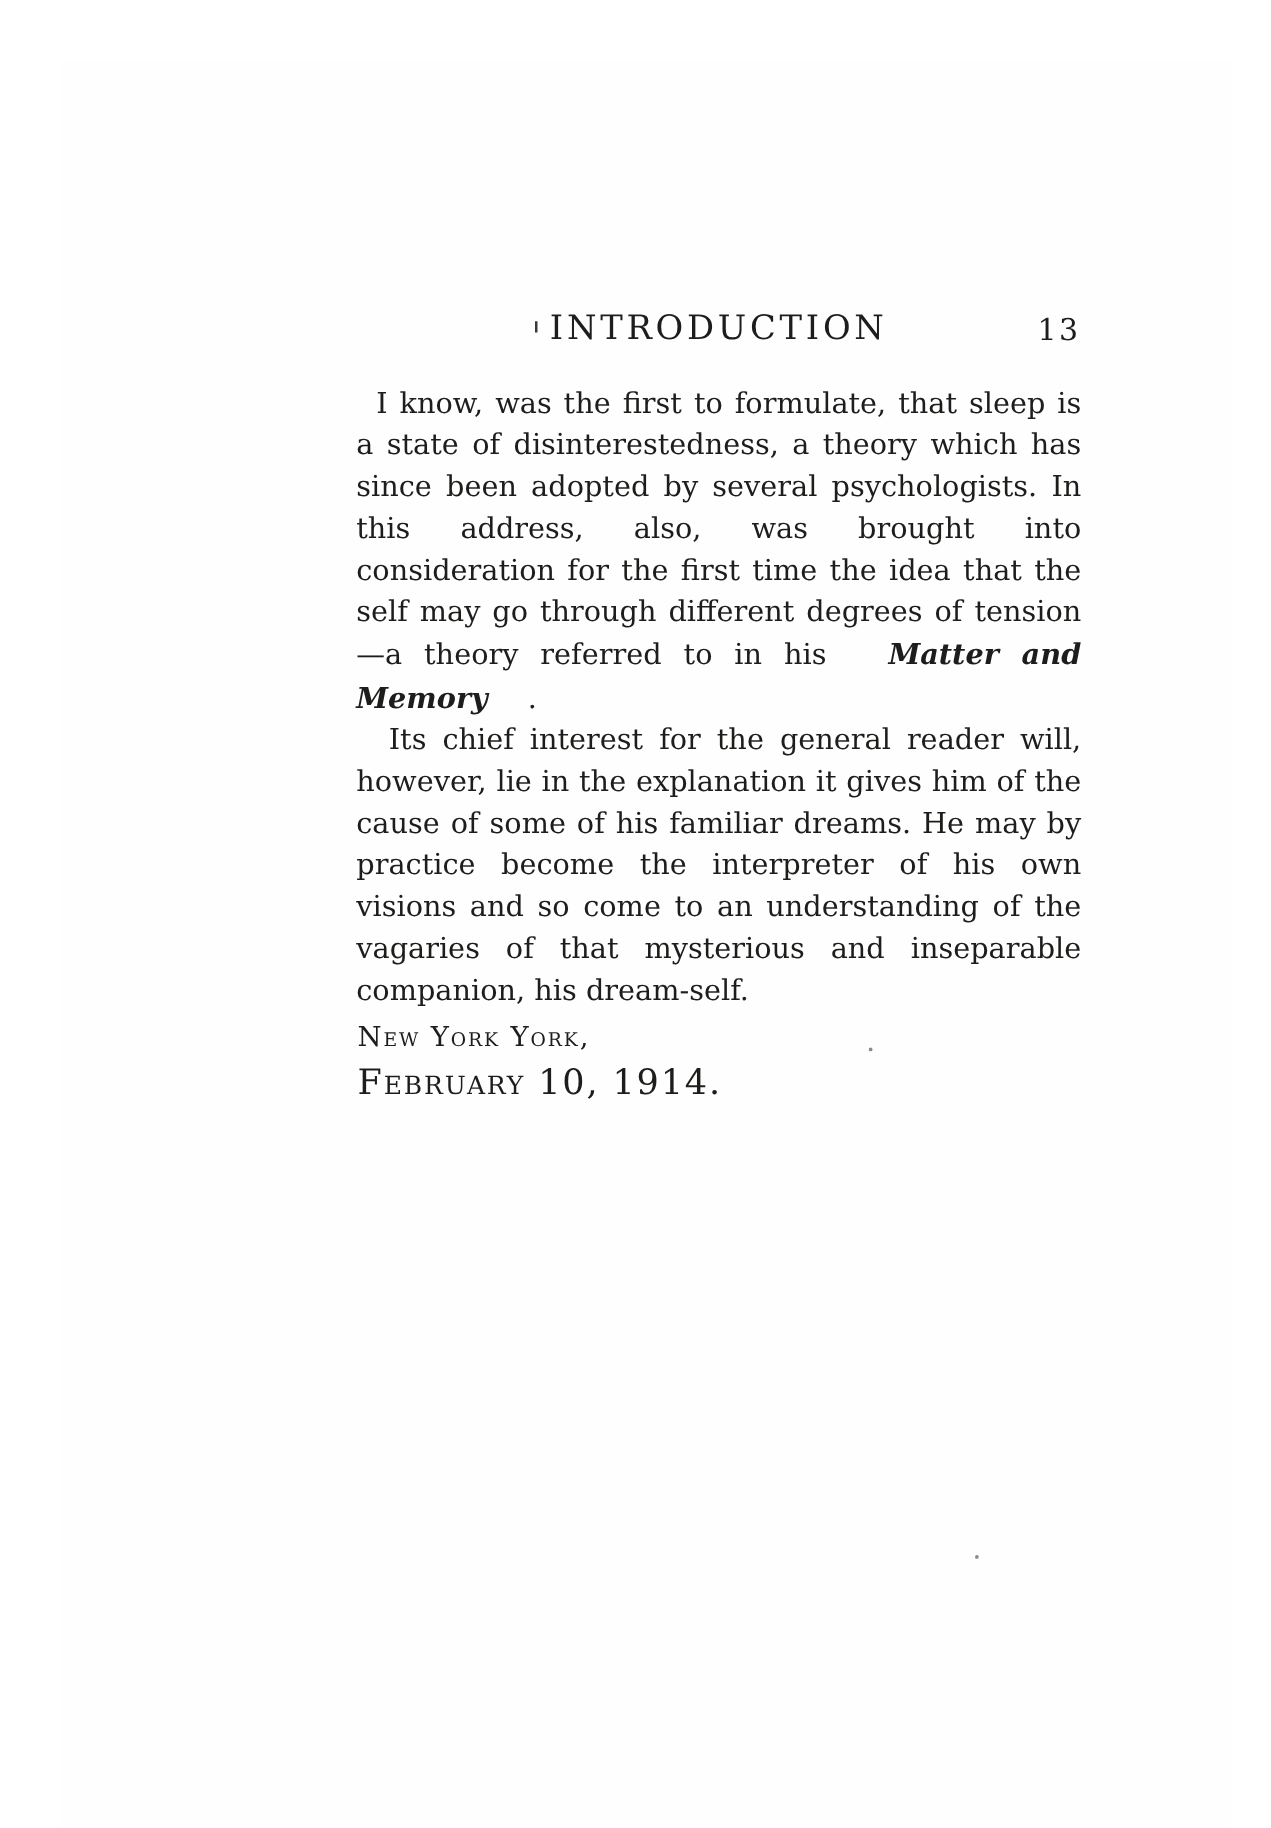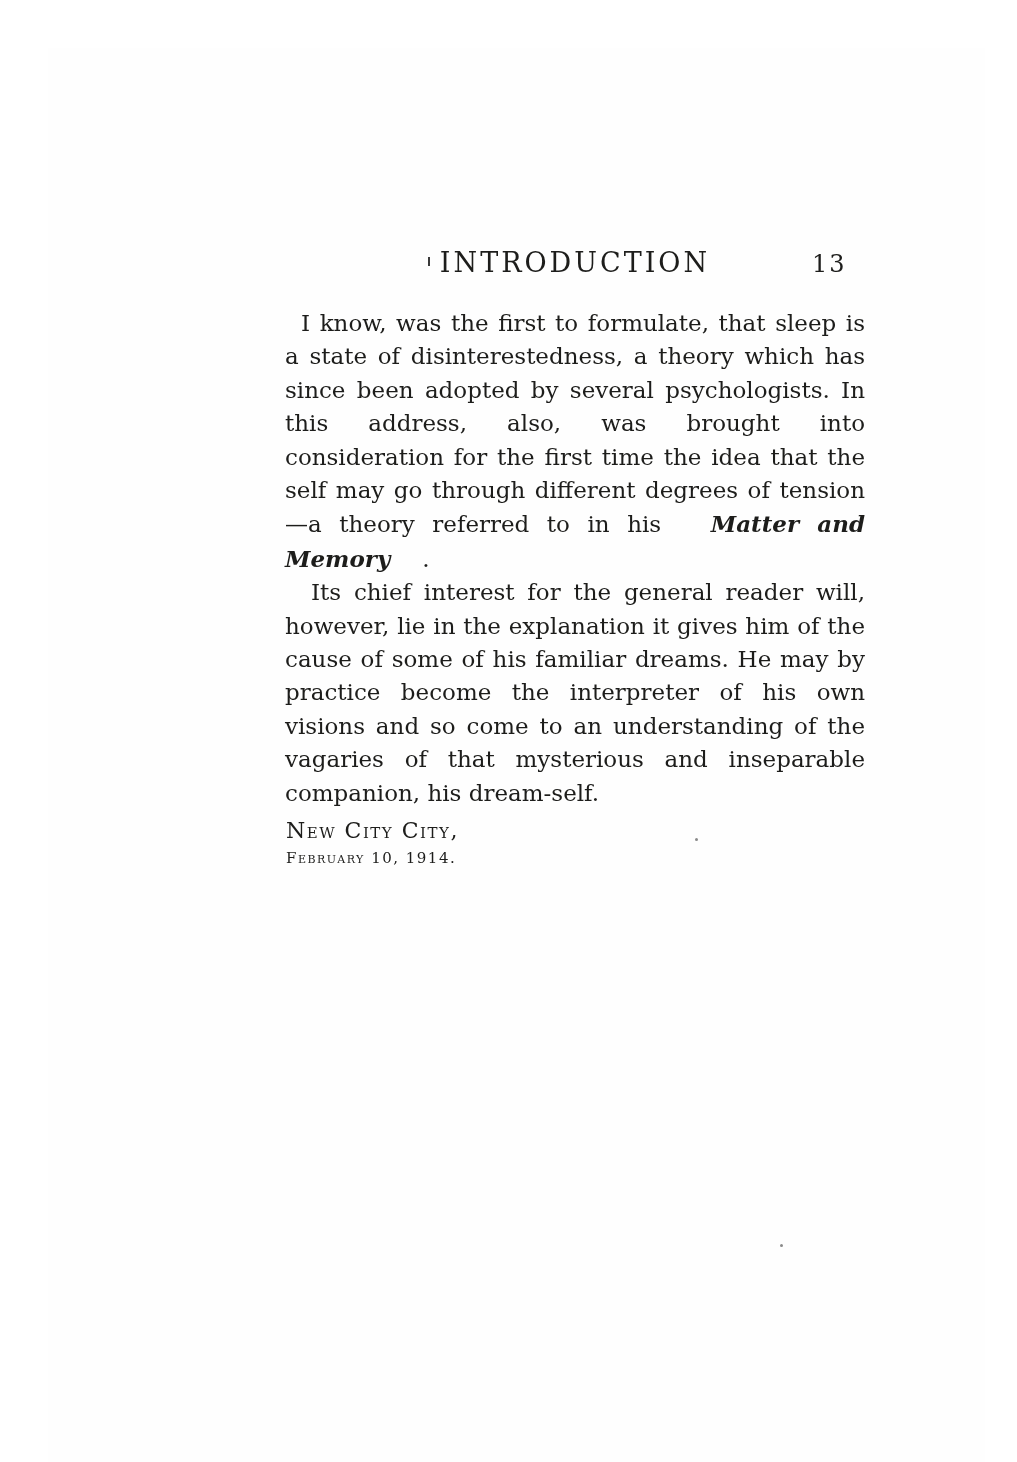--- a/index.html
+++ b/index.html
@@ -25,21 +25,21 @@
   .header-title {
     position: absolute;
     top: 183px; left: 222px; width: 578px;
     text-align: center;
     font-size: 27px;
     letter-spacing: 3px;
     font-weight: 400;
   }
   .page-number {
     position: absolute;
-    top: 186px; left: 748px;
+    top: 186px; left: 766px;
     font-size: 24px;
     letter-spacing: 2px;
   }
   .body-text {
     position: absolute;
     top: 243px; left: 221px; width: 580px;
     font-size: 23px;
     line-height: 33.4px;
     text-align: justify;
   }
@@ -58,21 +58,21 @@
     position: absolute;
     top: 754px; left: 222px;
     font-variant: small-caps;
     font-size: 22px;
     letter-spacing: 1.5px;
   }
   .date-line {
     position: absolute;
     top: 785px; left: 222px;
     font-variant: small-caps;
-    font-size: 15px;
+    font-size: 28px;
     letter-spacing: 1.5px;
   }
   .watermark {
     position: absolute;
     top: 1400px; left: 688px;
     display: flex;
     align-items: flex-start;
     gap: 9px;
   }
   .digitized {
@@ -112,21 +112,21 @@
   <div class="header-title">INTRODUCTION</div>
 
   <div class="page-number">13</div>
 
   <div class="body-text">
     <p class="para"><span>I know, was the first to formulate, that sleep is a state of disinterestedness, a theory which has since been adopted by several psychologists.  In this address, also, was brought into consideration for the first time the idea that the self may go through different degrees of tension—a theory referred to in his </span><span class="ital">Matter and Memory</span><span>.</span></p>
     <p class="para indent">Its chief interest for the general reader will, however, lie in the explanation it gives him of the cause of some of his familiar dreams.  He may by practice become the interpreter of his own visions and so come to an understanding of the vagaries of that mysterious and inseparable companion, his dream-self.</p>
   </div>
 
 
-  <div class="place-line">New City City,</div>
+  <div class="place-line">New York York,</div>
 
   <div class="date-line">February 10, 1914.</div>
 
   <span class="artifact-dot dot-1"></span>
   <span class="artifact-dot dot-2"></span>
 
   <div class="watermark">
     <span class="digitized">Digitized by</span>
     <span class="google-logo">Google</span>
   </div>

